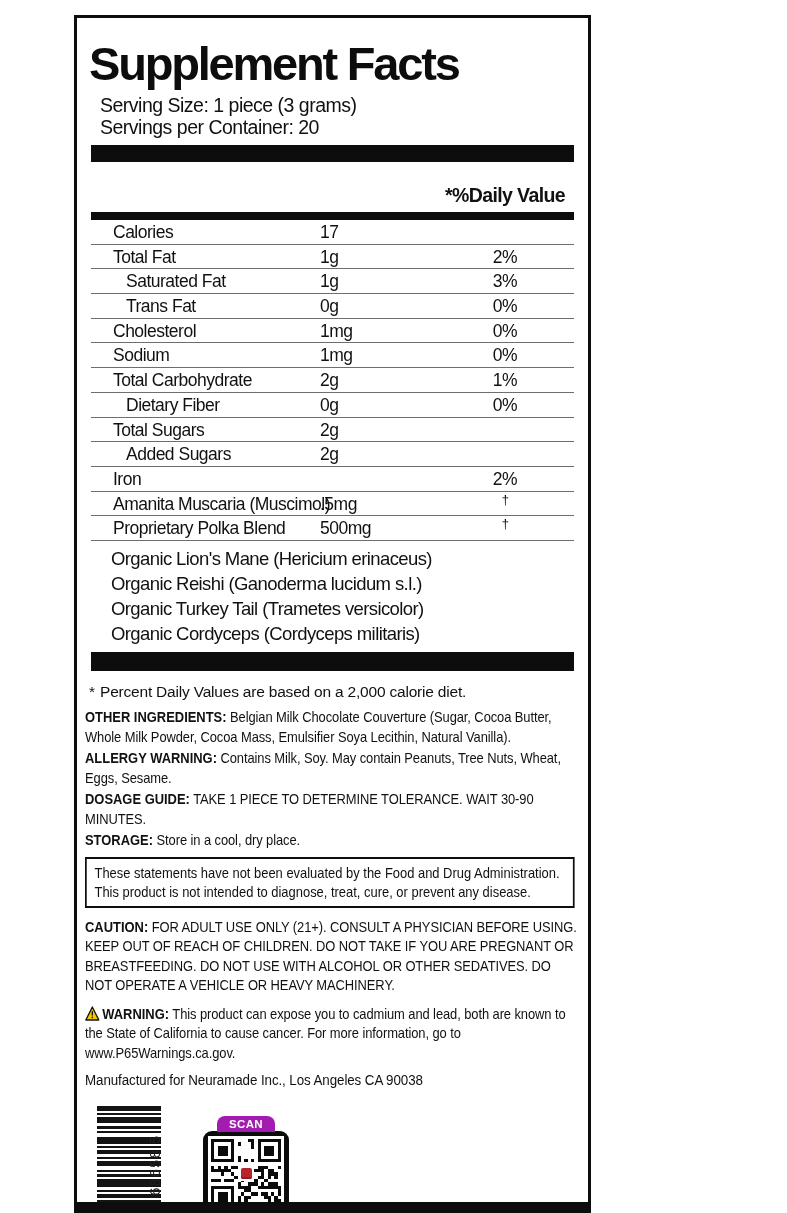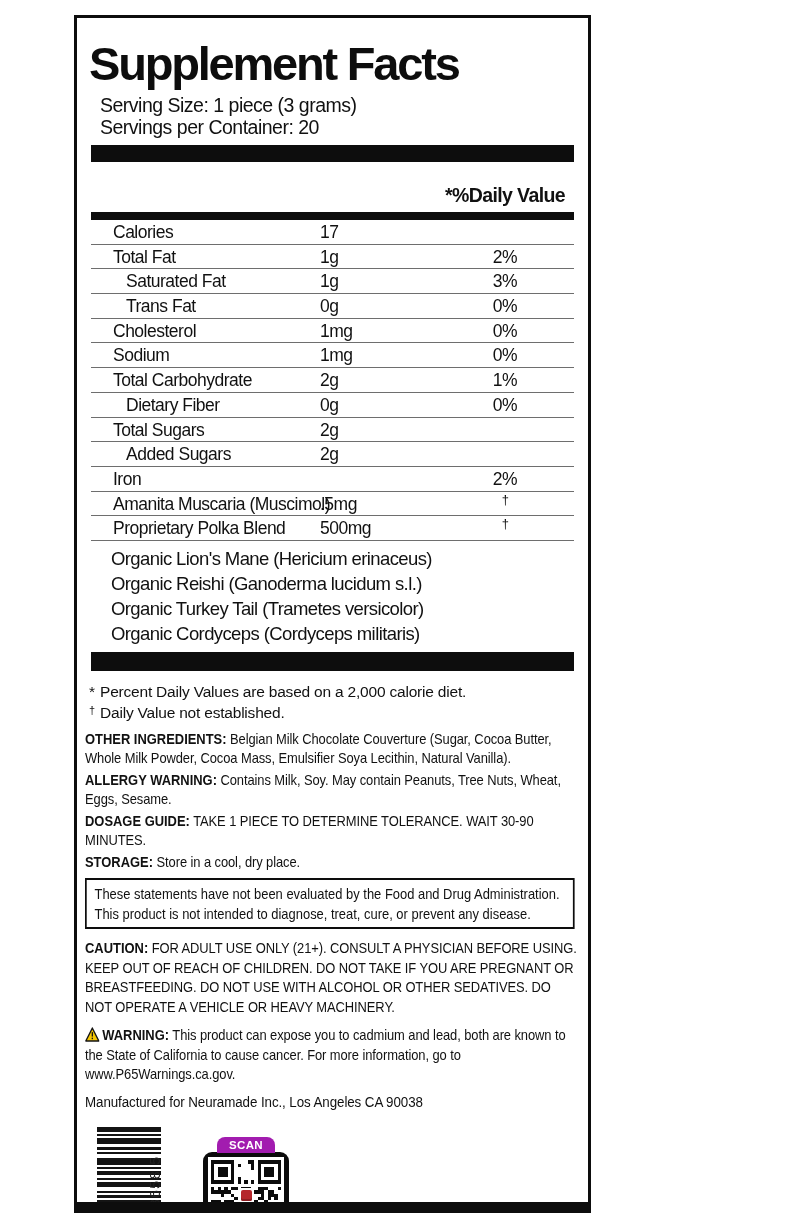--- a/index.html
+++ b/index.html
@@ -186,21 +186,20 @@
         <li>Organic Reishi (Ganoderma lucidum s.l.)</li>
         <li>Organic Turkey Tail (Trametes versicolor)</li>
         <li>Organic Cordyceps (Cordyceps militaris)</li>
       </ul>
 
     <div class="bar bar3"></div>
   </div>
 
   <div class="footnotes" id="footnotes">
       <div class="fline"><span class="fsym">*</span><span>Percent Daily Values are based on a 2,000 calorie diet.</span></div>
-      <div class="fline"><span class="fsym fdag">†</span><span>Daily Value not established.</span></div>
     </div>
 
   <div class="cond">
     <div id="info-sections">
         <p class="sec"><b>OTHER INGREDIENTS:</b> <span>Belgian Milk Chocolate Couverture (Sugar, Cocoa Butter, Whole Milk Powder, Cocoa Mass, Emulsifier Soya Lecithin, Natural Vanilla).</span></p>
         <p class="sec"><b>ALLERGY WARNING:</b> <span>Contains Milk, Soy. May contain Peanuts, Tree Nuts, Wheat, Eggs, Sesame.</span></p>
         <p class="sec"><b>DOSAGE GUIDE:</b> <span>TAKE 1 PIECE TO DETERMINE TOLERANCE. WAIT 30-90 MINUTES.</span></p>
         <p class="sec"><b>STORAGE:</b> <span>Store in a cool, dry place.</span></p>
       </div>
 

